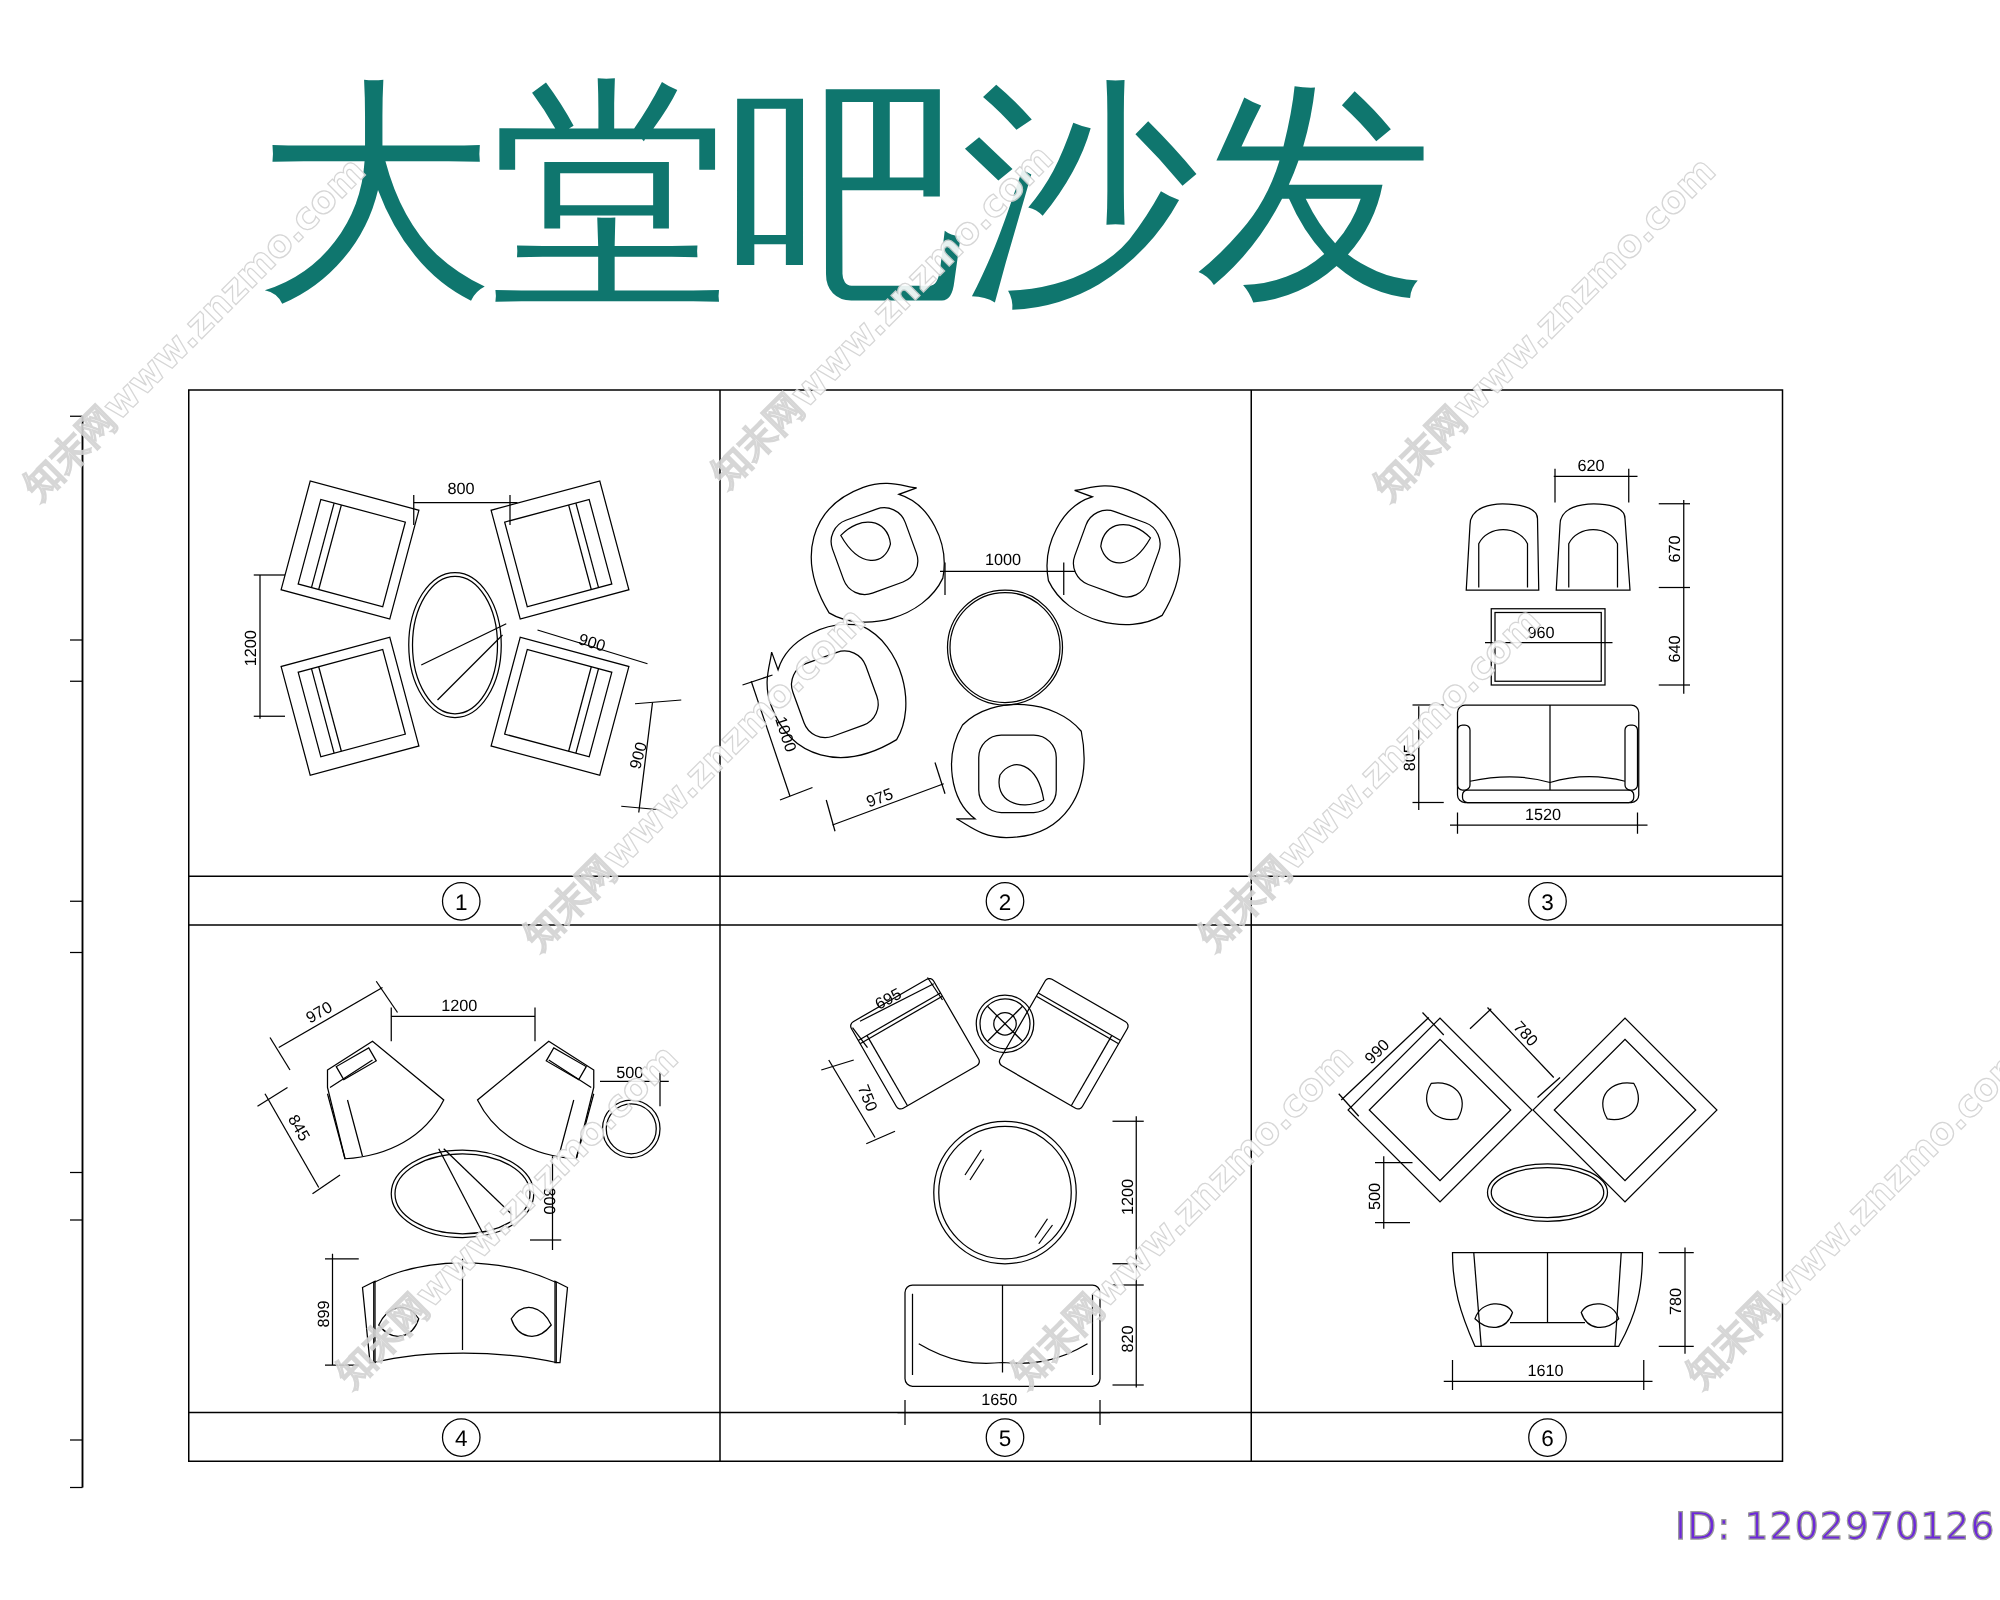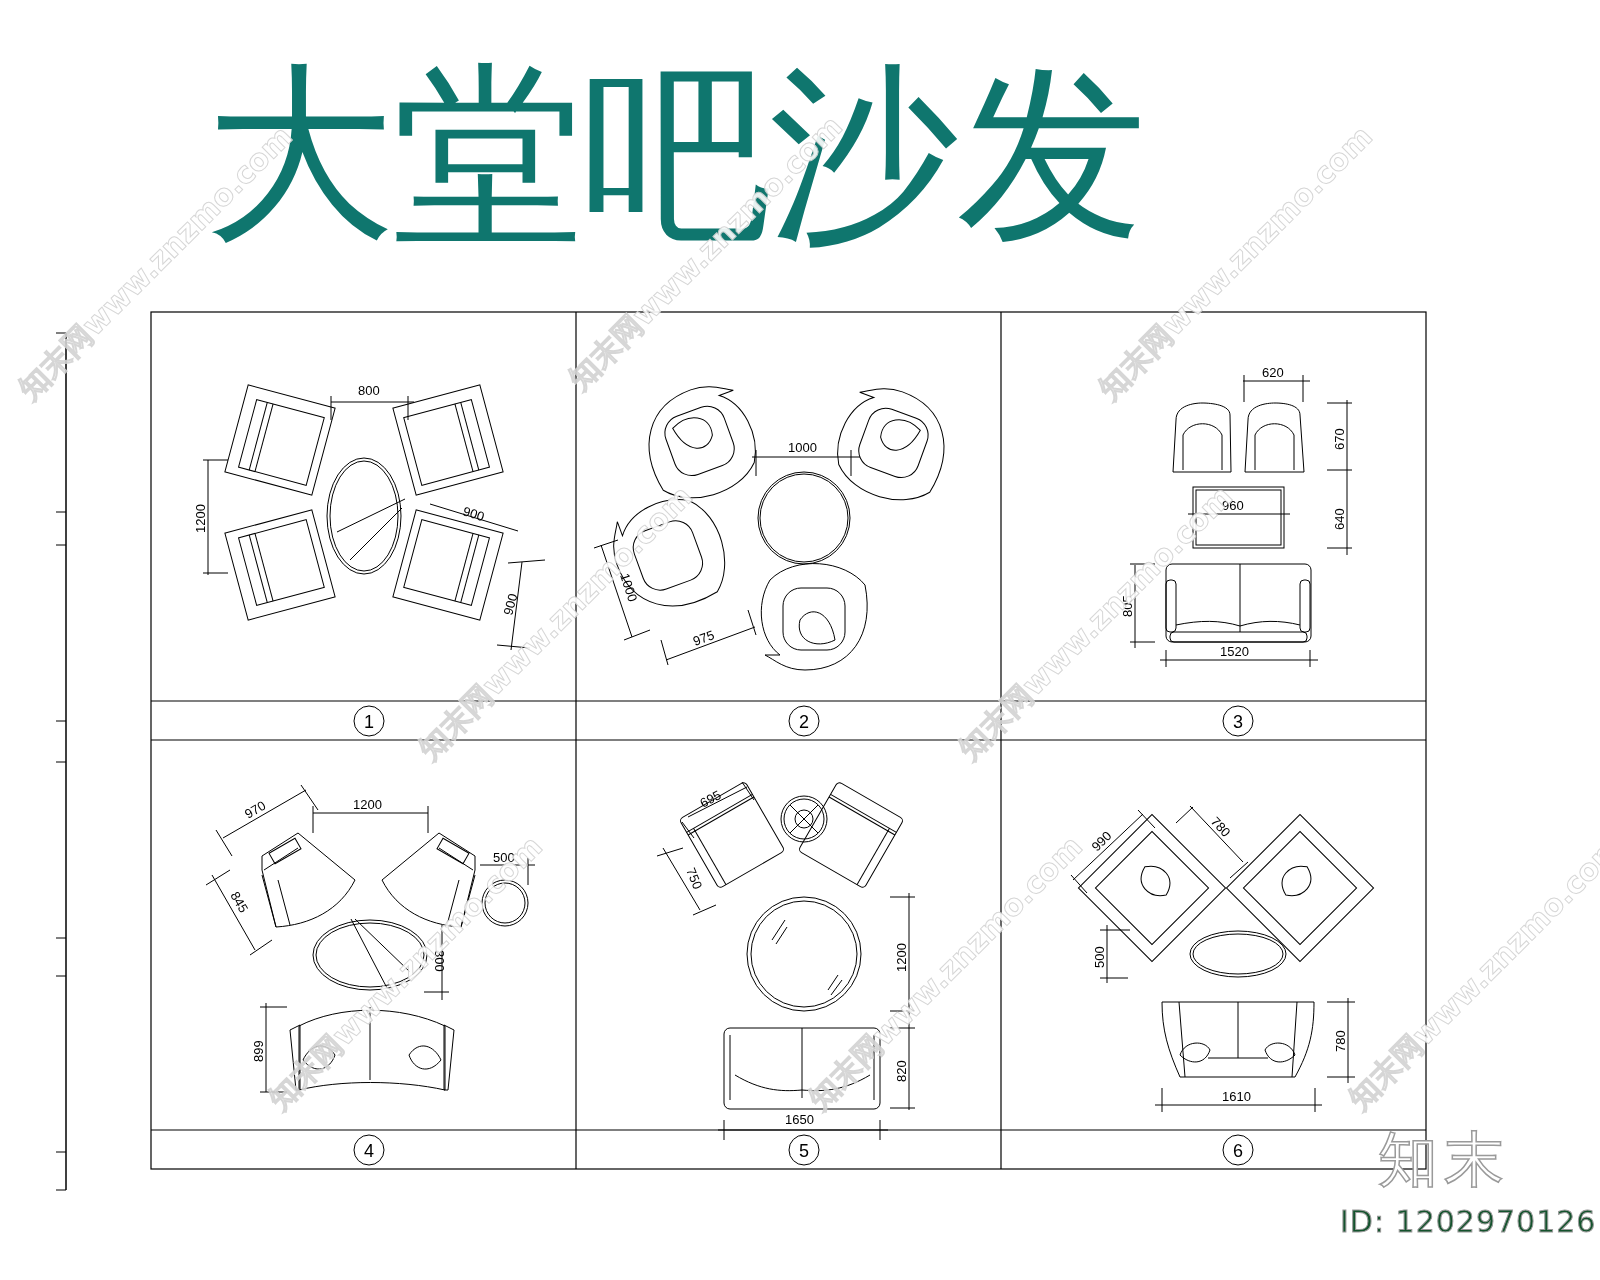--- a/index.html
+++ b/index.html
@@ -2,21 +2,21 @@
 <html><head>
 <meta charset="utf-8">
 <style>
   html, body { margin:0; padding:0; background:#ffffff; }
   body { width:1600px; height:1280px; position:relative; overflow:hidden; font-family:"DejaVu Sans", sans-serif; }
   #title { position:absolute; left:205px; top:60px; font-family:"DejaVu Serif", serif; font-size:190px; line-height:1; letter-spacing:-2px; color:#0f766e; font-weight:normal; white-space:nowrap; transform:scaleX(1.0); }
   #scale-bar { position:absolute; left:0; top:0; }
   #sheet { position:absolute; left:0; top:0; }
   #watermark { position:absolute; left:1340px; top:1120px; width:260px; height:150px; }
   .wm-logo { position:absolute; left:38px; top:0; font-family:"DejaVu Sans", sans-serif; font-size:60px; color:#fff; -webkit-text-stroke:1.5px #9a9a9a; letter-spacing:6px; }
-  .wm-id { position:absolute; left:0; top:84px; font-family:"DejaVu Sans", sans-serif; font-size:30px; color:#14532d; -webkit-text-stroke:1px #9a9a9a; letter-spacing:1px; }
+  .wm-id { position:absolute; left:0; top:84px; font-family:"DejaVu Sans", sans-serif; font-size:30px; color:#6d28d9; -webkit-text-stroke:1px #9a9a9a; letter-spacing:1px; }
   .diag-wm { position:absolute; font-family:"DejaVu Sans", sans-serif; font-size:30px; font-weight:bold; color:#fff; -webkit-text-stroke:1px #d2d2d2; transform:rotate(-45deg); transform-origin:left top; white-space:nowrap; opacity:0.9; }
   svg text { font-family:"Liberation Sans", sans-serif; }
 </style>
 </head>
 <body>
 
 <div id="title">大堂吧沙发</div>
 
 <svg id="scale-bar" width="80" height="1280">
   <line x1="66" y1="333" x2="66" y2="1190" stroke="#000" stroke-width="1.5"></line>
@@ -339,15 +339,14 @@
 <div class="diag-wm" style="left:10px;top:380px;">知末网www.znzmo.com</div>
 <div class="diag-wm" style="left:560px;top:370px;">知末网www.znzmo.com</div>
 <div class="diag-wm" style="left:1090px;top:380px;">知末网www.znzmo.com</div>
 <div class="diag-wm" style="left:410px;top:740px;">知末网www.znzmo.com</div>
 <div class="diag-wm" style="left:950px;top:740px;">知末网www.znzmo.com</div>
 <div class="diag-wm" style="left:260px;top:1090px;">知末网www.znzmo.com</div>
 <div class="diag-wm" style="left:800px;top:1090px;">知末网www.znzmo.com</div>
 <div class="diag-wm" style="left:1340px;top:1090px;">知末网www.znzmo.com</div>
 
 <div id="watermark">
-  <div class="wm-logo">知末</div>
   <div class="wm-id">ID: 1202970126</div>
 </div>
 
 </body></html>

